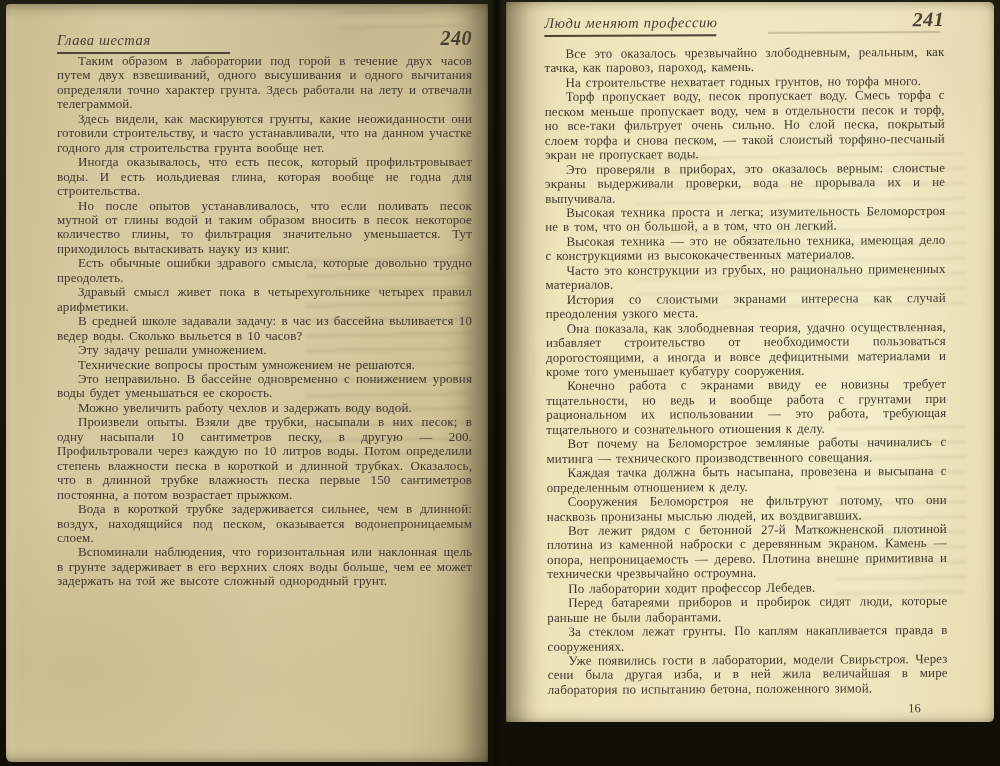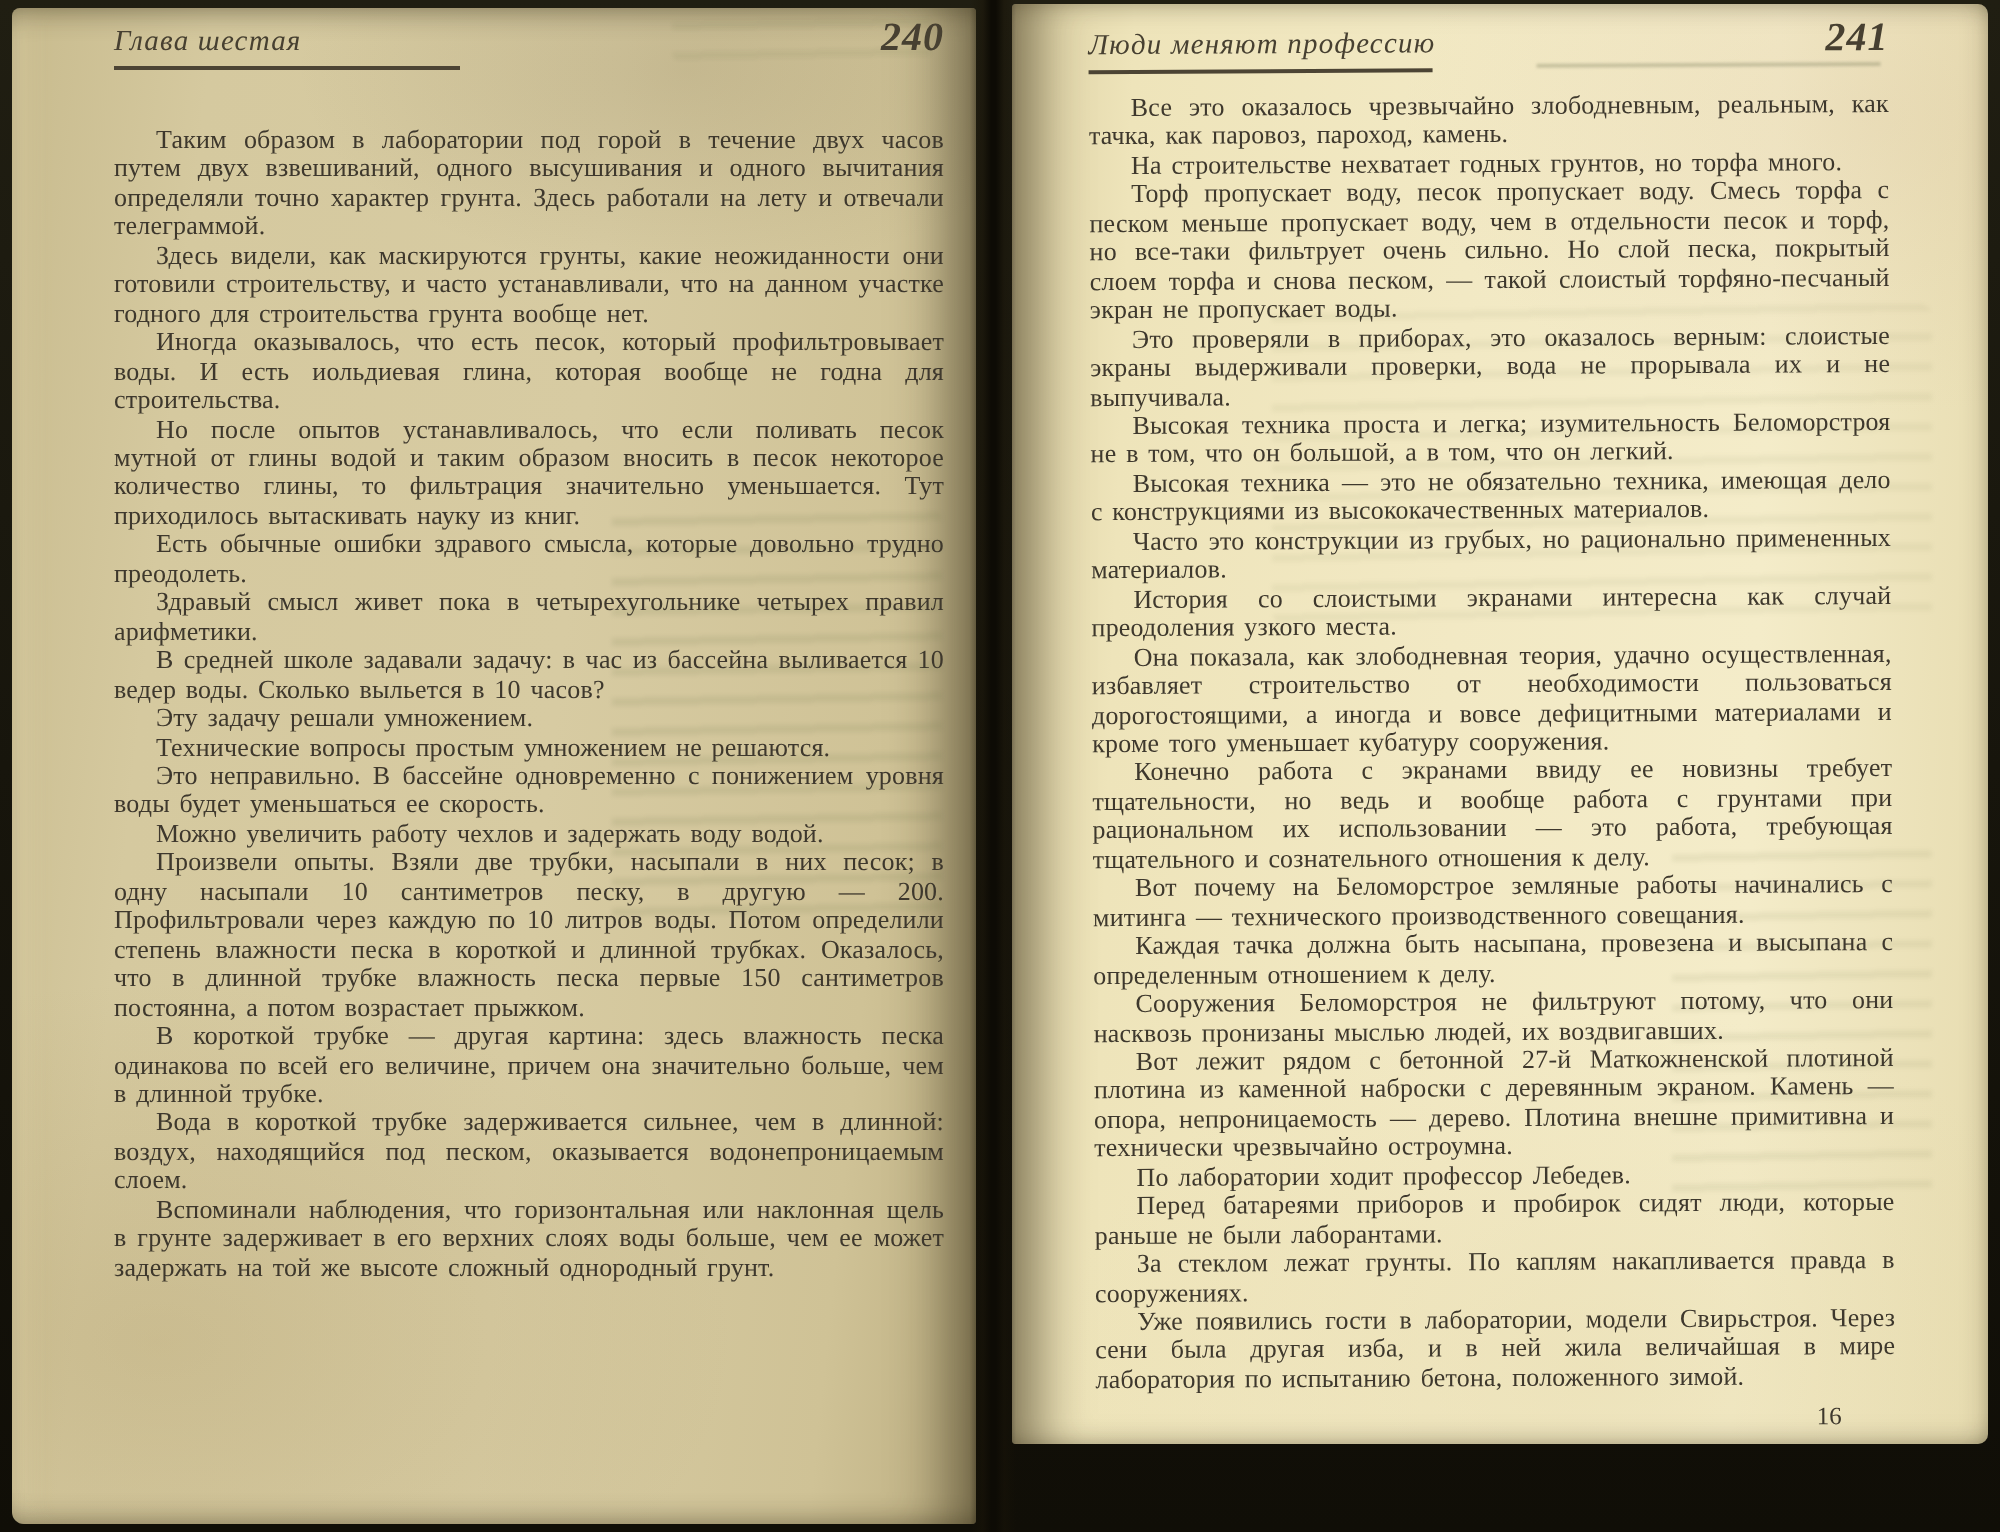--- a/index.html
+++ b/index.html
@@ -44,21 +44,21 @@
   }
   .gutter {
     position: absolute; left: 485px; top: 0; width: 23px; height: 766px;
     background: linear-gradient(90deg,
       rgba(25,20,8,0) 0%, rgba(25,20,8,0.5) 28%,
       #0d0b05 46%, #0d0b05 56%,
       rgba(25,20,8,0.45) 74%, rgba(25,20,8,0) 100%);
     pointer-events: none;
   }
   .page-inner { position: relative; height: 100%; box-sizing: border-box; }
-  .page-left  .page-inner { padding: 4px 16px 0 51px; }
+  .page-left  .page-inner { padding: 23px 16px 0 51px; }
   .page-right .page-inner { padding: 7px 48px 0 40px; transform: rotate(-0.3deg); }
 
   .page-header { font-style: italic; color: #474031; position: relative; }
   .header-line { display: flex; justify-content: space-between; align-items: baseline; }
   .running-title { font-size: 14.5px; letter-spacing: 0.6px; }
   .page-number { font-size: 20px; font-weight: bold; letter-spacing: 0.5px; }
   .header-rule { height: 2px; background: #4c4434; margin-top: 2px; }
   .page-left  .header-rule { width: 173px; }
   .page-right .header-rule { width: 172px; }
   .ghost-rule {
@@ -66,21 +66,21 @@
     background: rgba(120,122,88,0.35); filter: blur(0.7px);
   }
 
   .body-text {
     font-size: 13px; line-height: 14.45px;
     color: #3e382d;
     text-align: justify;
     letter-spacing: 0.1px; word-spacing: 1.5px;
     hyphens: auto; -webkit-hyphens: auto;
   }
-  .page-left  .body-text { margin-top: 28px; }
+  .page-left  .body-text { margin-top: 0; }
   .page-right .body-text { margin-top: 10px; }
   .para { margin: 0; text-indent: 21px; }
 
   .signature {
     text-align: right; padding-right: 27px; margin-top: 6px;
     font-size: 12.5px; color: #3e382d;
   }
 
   .bleed {
     position: absolute; pointer-events: none; border-radius: 6px;
@@ -117,21 +117,20 @@
           <p class="para">Иногда оказывалось, что есть песок, который профильтровывает воды. И есть иольдиевая глина, которая вообще не годна для строительства.</p>
           <p class="para">Но после опытов устанавливалось, что если поливать песок мутной от глины водой и таким образом вносить в песок некоторое количество глины, то фильтрация значительно уменьшается. Тут приходилось вытаскивать науку из книг.</p>
           <p class="para">Есть обычные ошибки здравого смысла, которые довольно трудно преодолеть.</p>
           <p class="para">Здравый смысл живет пока в четырехугольнике четырех правил арифметики.</p>
           <p class="para">В средней школе задавали задачу: в час из бассейна выливается 10 ведер воды. Сколько выльется в 10 часов?</p>
           <p class="para">Эту задачу решали умножением.</p>
           <p class="para">Технические вопросы простым умножением не решаются.</p>
           <p class="para">Это неправильно. В бассейне одновременно с понижением уровня воды будет уменьшаться ее скорость.</p>
           <p class="para">Можно увеличить работу чехлов и задержать воду водой.</p>
           <p class="para">Произвели опыты. Взяли две трубки, насыпали в них песок; в одну насыпали 10 сантиметров песку, в другую — 200. Профильтровали через каждую по 10 литров воды. Потом определили степень влажности песка в короткой и длинной трубках. Оказалось, что в длинной трубке влажность песка первые 150 сантиметров постоянна, а потом возрастает прыжком.</p>
-          <p class="para">В короткой трубке — другая картина: здесь влажность песка одинакова по всей его величине, причем она значительно больше, чем в длинной трубке.</p>
           <p class="para">Вода в короткой трубке задерживается сильнее, чем в длинной: воздух, находящийся под песком, оказывается водонепроницаемым слоем.</p>
           <p class="para">Вспоминали наблюдения, что горизонтальная или наклонная щель в грунте задерживает в его верхних слоях воды больше, чем ее может задержать на той же высоте сложный однородный грунт.</p>
         </div>
     </div>
   </div>
 
   <div class="page page-right">
     <div class="bleed bleed-r1"></div>
     <div class="bleed bleed-r2"></div>
     <div class="page-inner">

